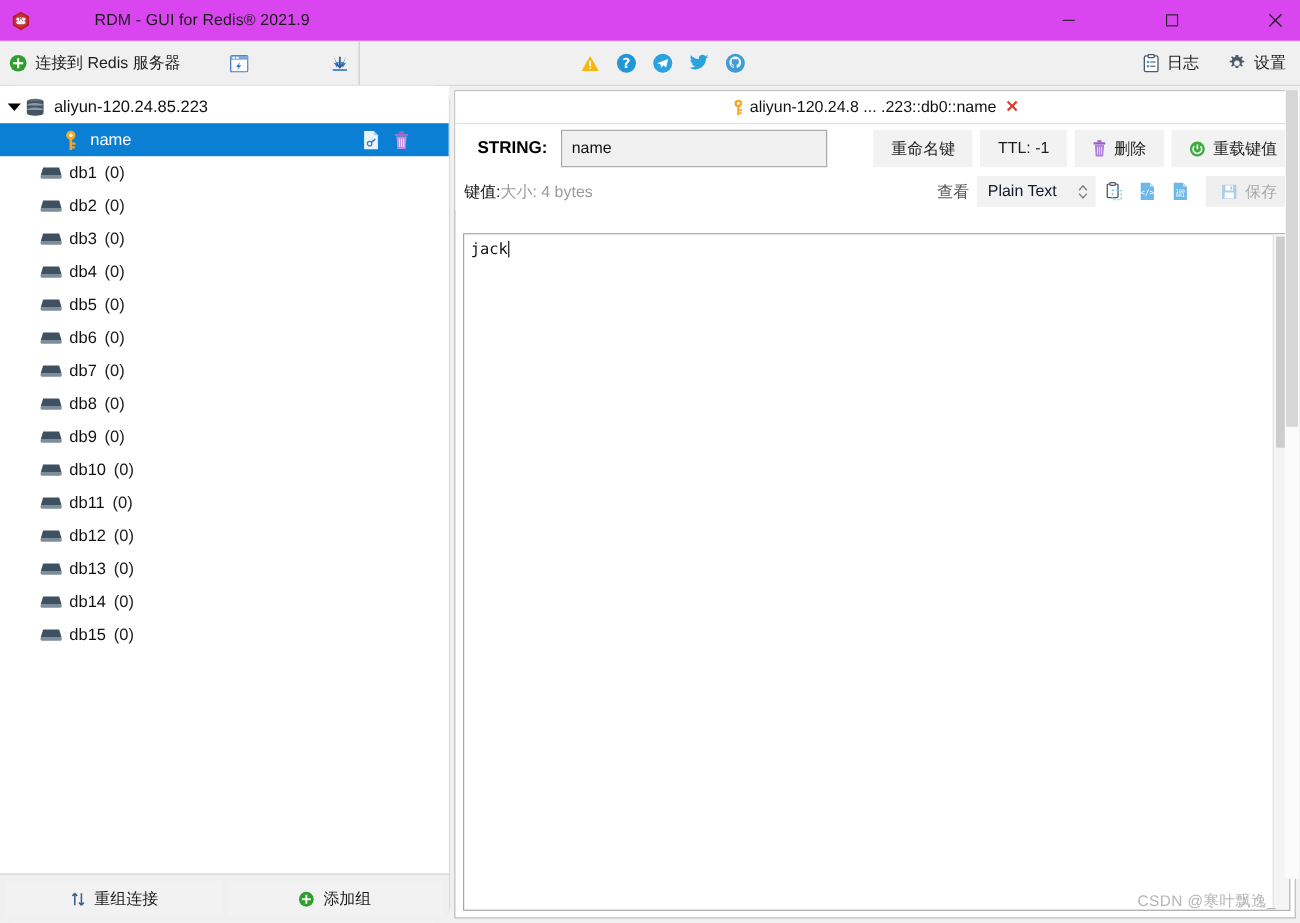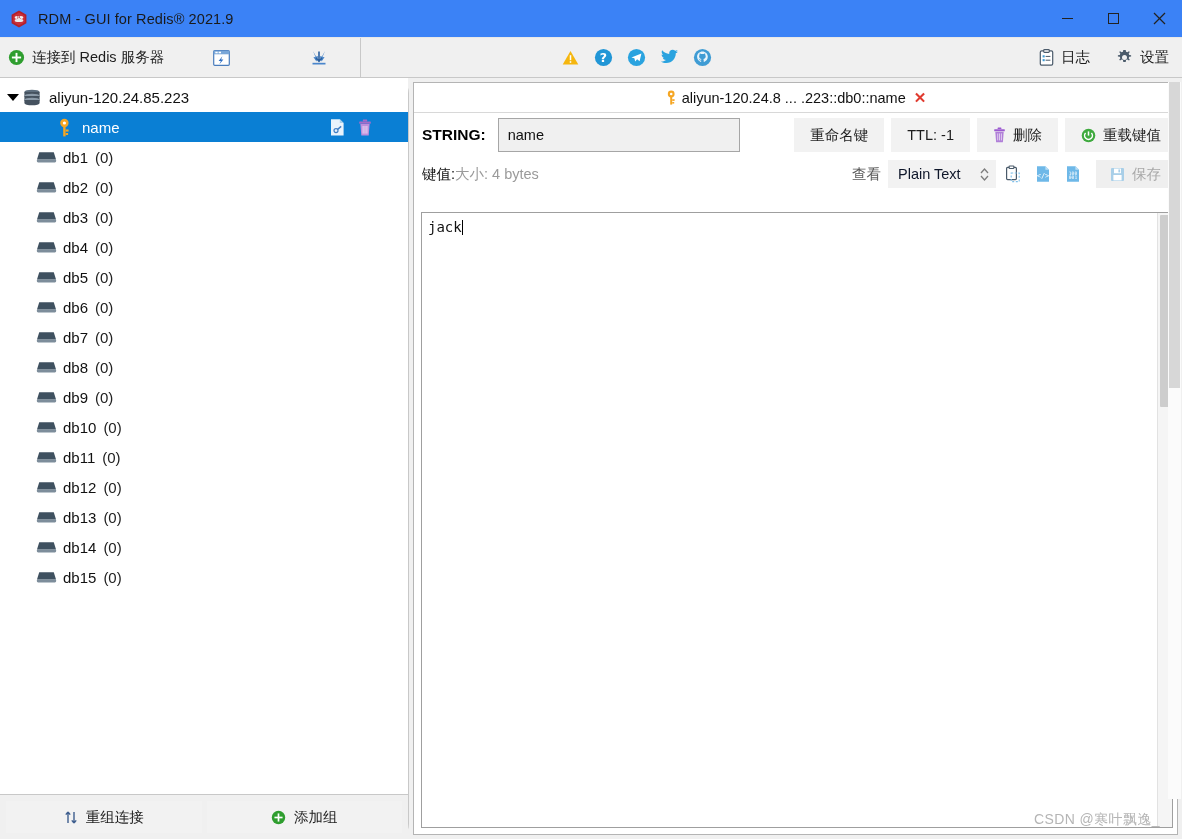--- a/index.html
+++ b/index.html
@@ -16,25 +16,26 @@
     position: relative;
     width: 1182px; height: 839px;
     background: #f0f0f0;
     display: flex;
     flex-direction: column;
   }
 
   
   .titlebar {
     height: 38px;
-    background: #3b82f6;
+    background: #d946ef;
     display: flex;
     align-items: center;
     flex: none;
     border-bottom: 1px solid #e8e8e8;
+    gap: 48px;
   }
   .titlebar-icon {
     width: 20px; height: 20px;
     margin-left: 9px; margin-right: 9px;
     flex: none;
     display: flex; align-items: center; justify-content: center;
   }
   .titlebar-title {
     font-size: 14.5px;
     color: #1a1a1a;
@@ -58,21 +59,21 @@
   
   .toolbar {
     height: 40px;
     flex: none;
     display: flex;
     align-items: stretch;
     background: #f0f0f0;
     border-bottom: 1px solid #c8c8c8;
   }
   .toolbar-left {
-    width: 361px;
+    width: 327px;
     flex: none;
     display: flex;
     align-items: center;
     border-right: 1px solid #c8c8c8;
     background: #f0f0f0;
     position: relative;
   }
   .tb-connect {
     display: flex; align-items: center;
     padding-left: 8px;
@@ -247,21 +248,21 @@
     font-weight: bold;
     margin-left: 4px;
     line-height: 1;
   }
 
   .keyrow {
     flex: none;
     height: 44px;
     display: flex;
     align-items: center;
-    padding: 0 0 0 8px;
+    padding: 0 0 0 20px;
     background: #ffffff;
     gap: 0;
   }
   .keytype {
     font-size: 15.5px;
     font-weight: bold;
     color: #000;
     margin-right: 12px;
     white-space: nowrap;
   }

